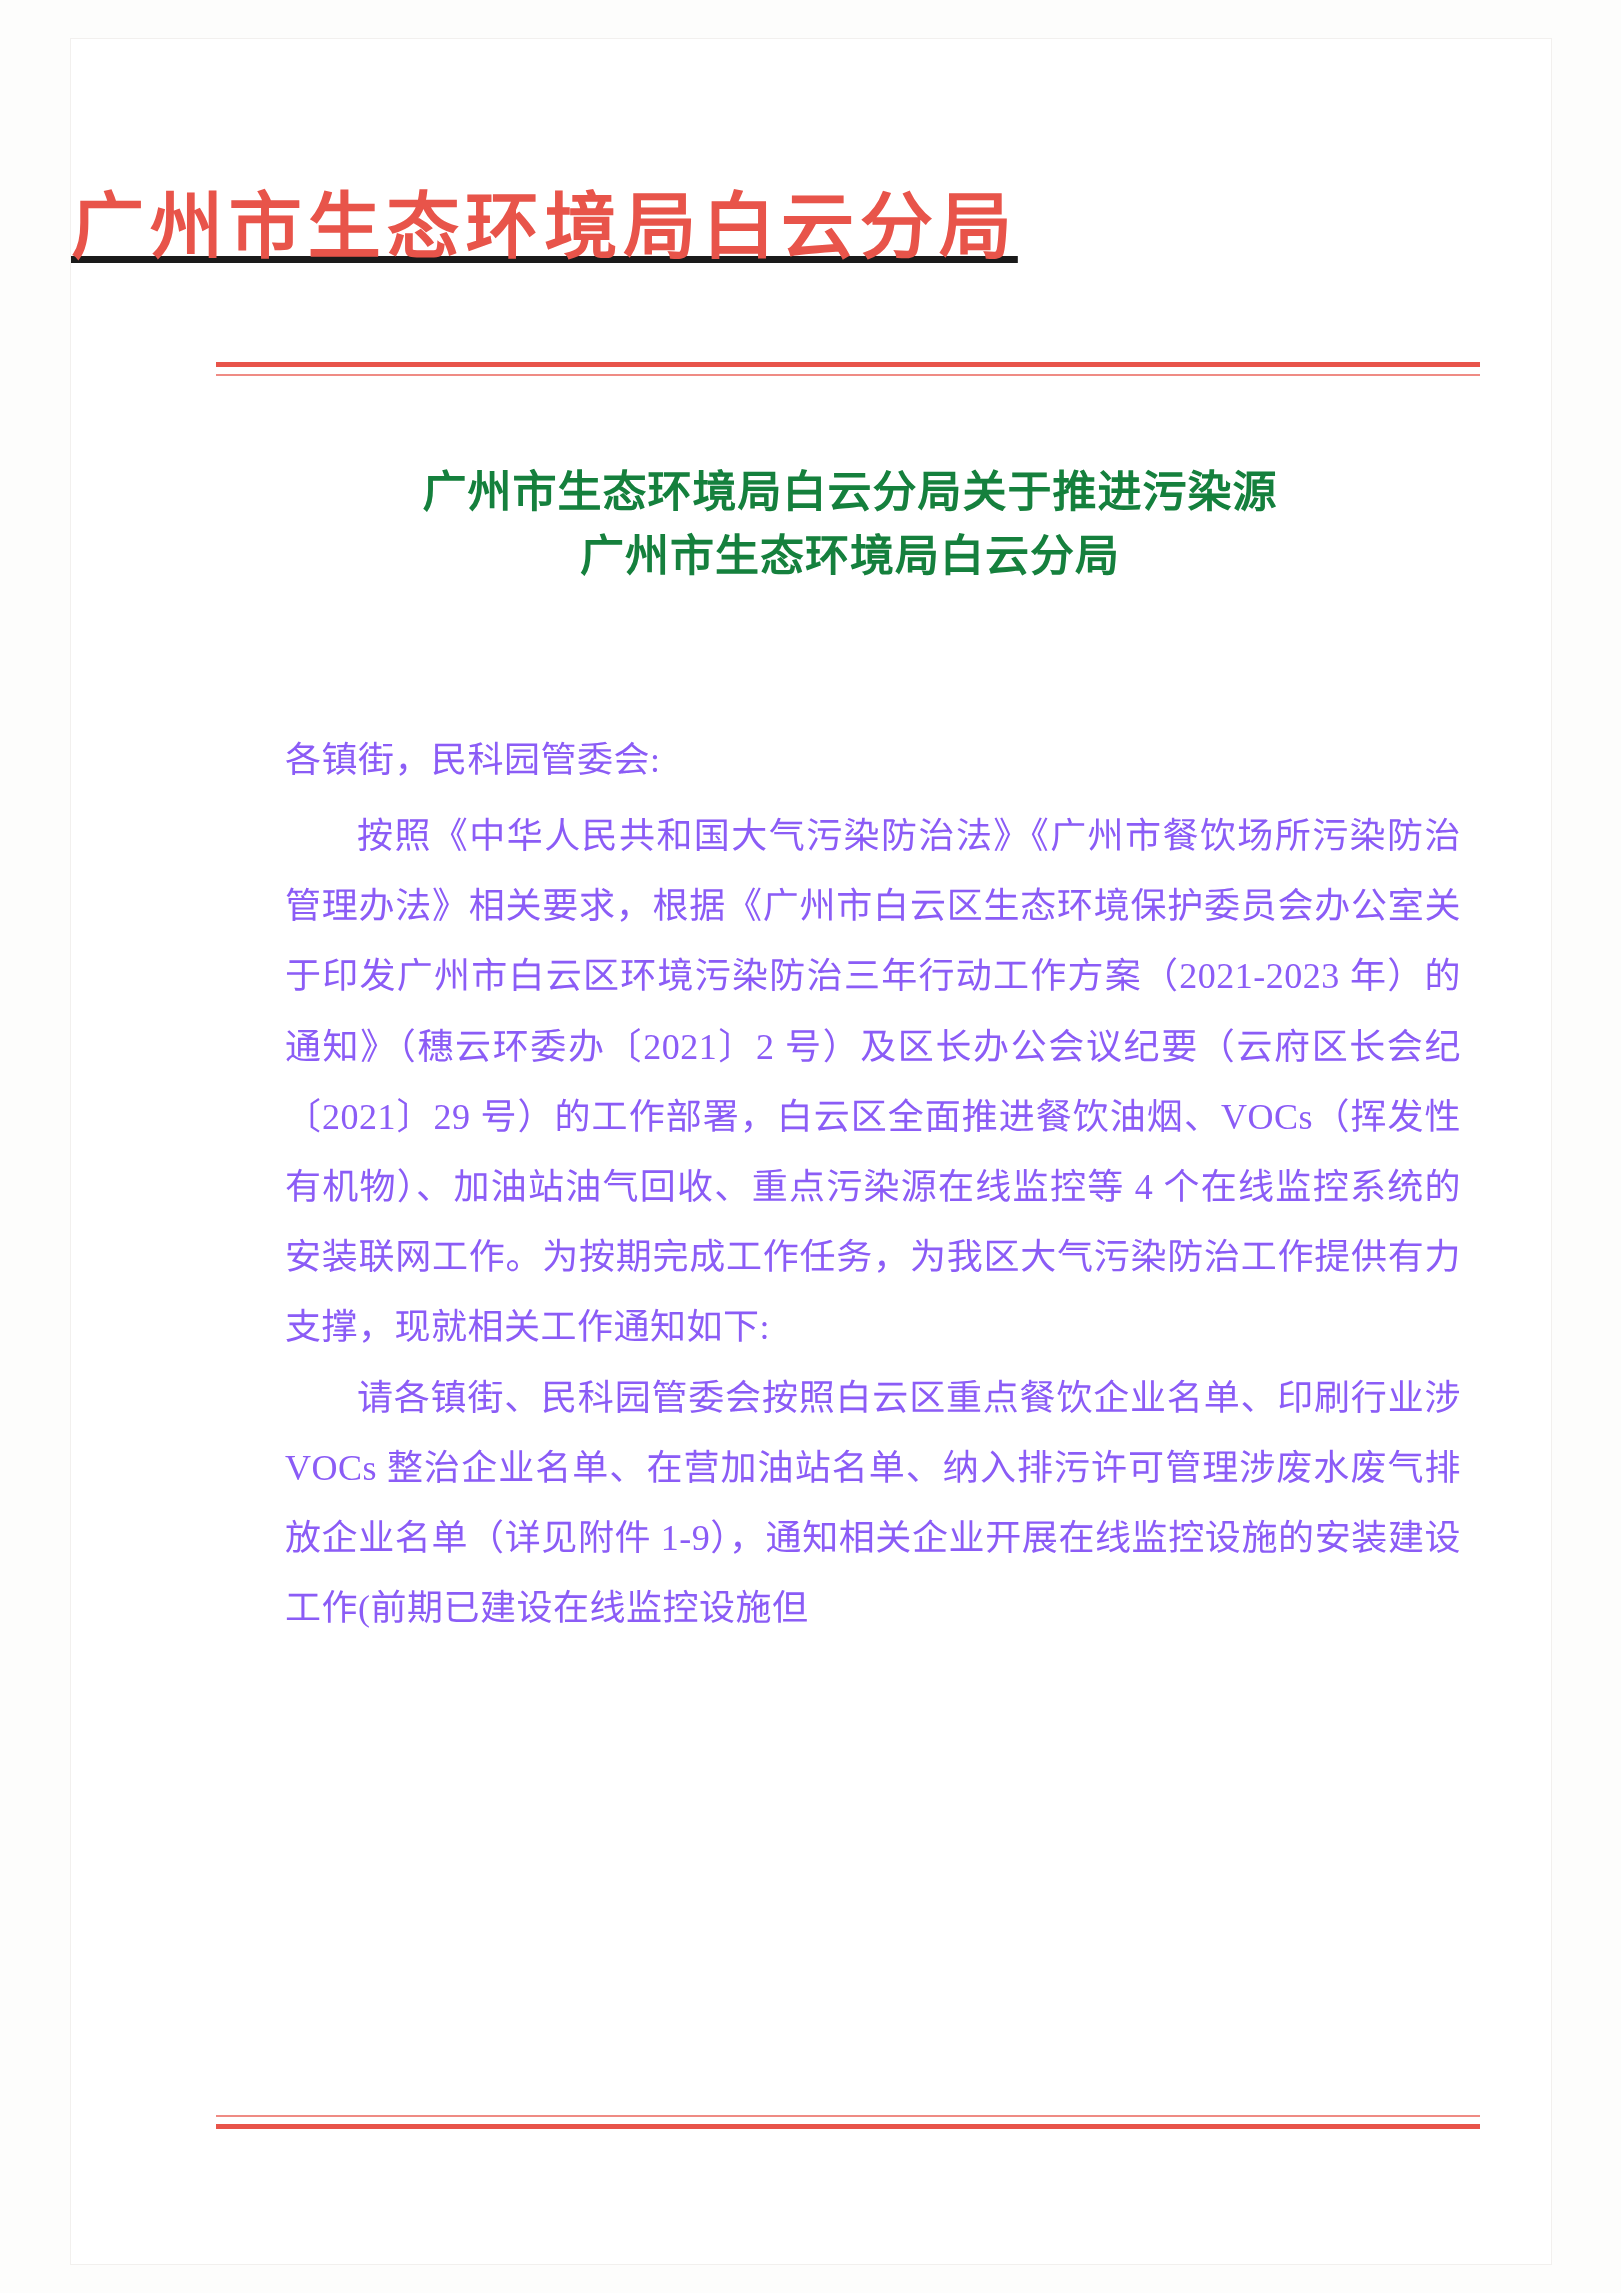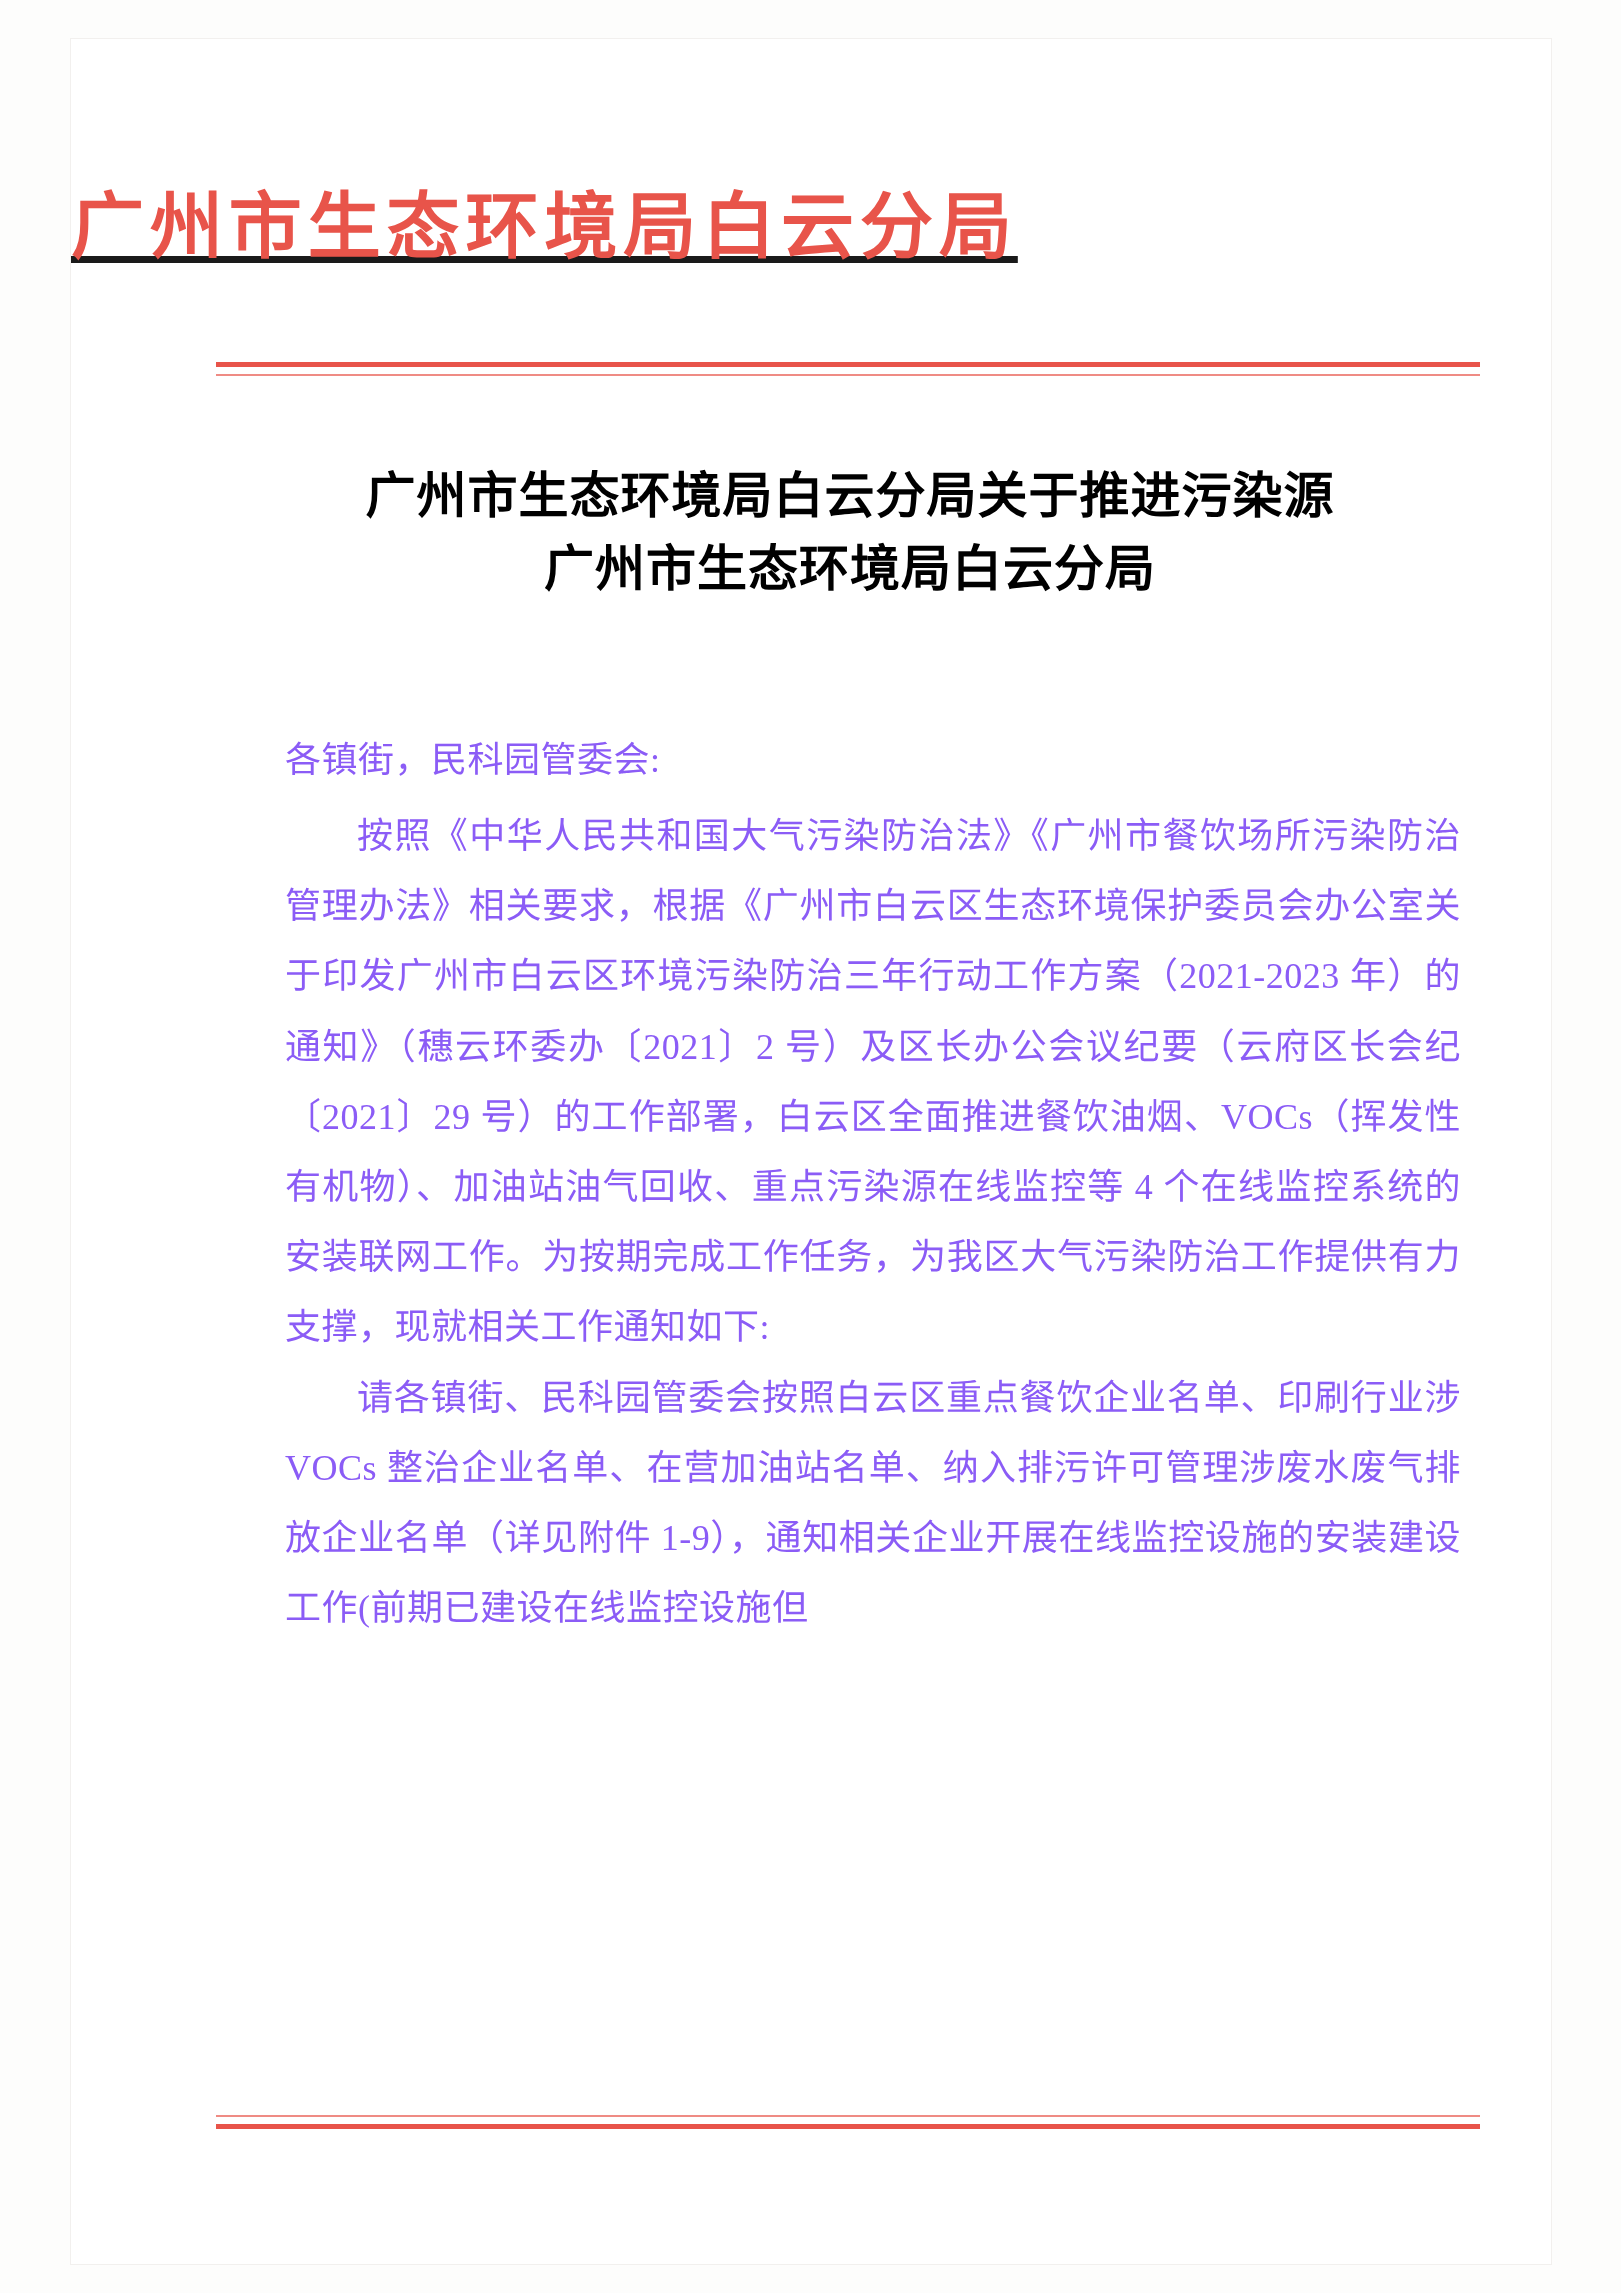--- a/index.html
+++ b/index.html
@@ -71,24 +71,24 @@
   }
   
   .doc-title {
     position: absolute;
     left: 176px;
     top: 421px;
     width: 1206px;
     text-align: center;
     font-family: "DejaVu Serif", "Liberation Serif", serif;
     font-weight: bold;
-    font-size: 50px;
+    font-size: 44px;
     line-height: 1.45;
     letter-spacing: 1px;
-    color: #000000;
+    color: #15803d;
   }
   .doc-title span {
     display: block;
   }
   
   .body-text {
     position: absolute;
     left: 214px;
     top: 686px;
     width: 1176px;

